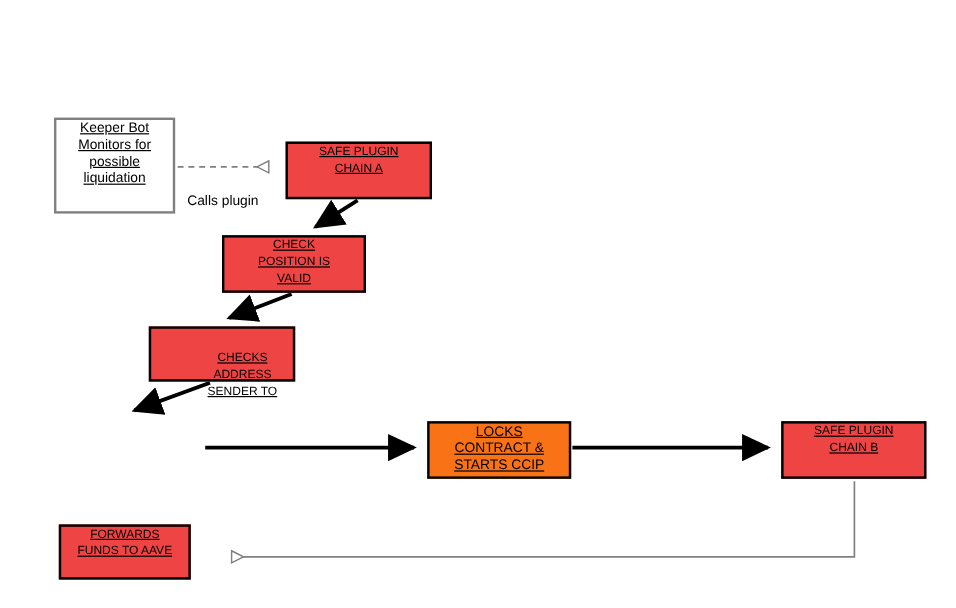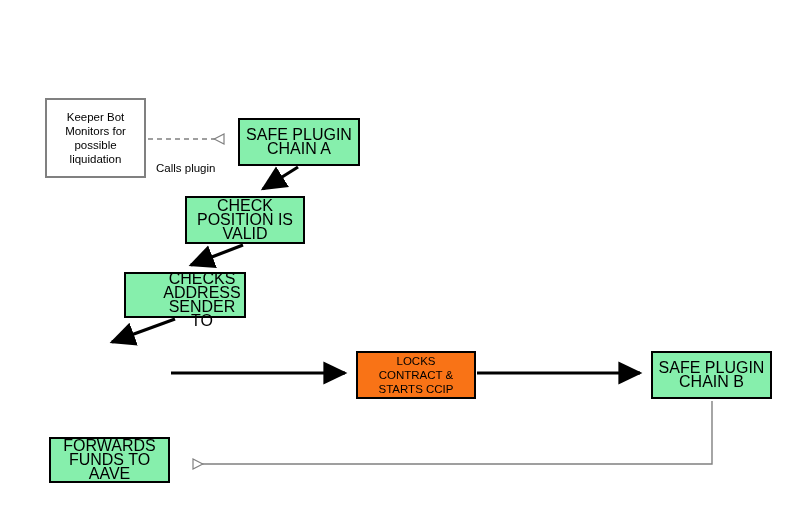--- a/index.html
+++ b/index.html
@@ -15,50 +15,51 @@
     position: relative;
     width: 797px;
     height: 507px;
     background: #ffffff;
     overflow: hidden;
   }
   .node {
     position: absolute;
     box-sizing: border-box;
     display: flex;
-    align-items: center;
+    align-items: flex-start;
     justify-content: center;
     text-align: center;
     line-height: 14px;
     color: #000000;
     z-index: 5;
+    text-decoration: underline;
   }
   .node .label {
     display: block;
     width: 100%;
     white-space: pre-line;
   }
   .node-green {
-    background: #86efac;
+    background: #ef4444;
     border: 2px solid #000000;
-    font-size: 16px;
+    font-size: 10px;
   }
   .node-blue {
     background: #f97316;
     border: 2px solid #000000;
     font-size: 11.5px;
   }
   .node-plain {
     background: #ffffff;
     border: 2px solid #808080;
     font-size: 11.5px;
   }
   .node-overflow .label {
     position: relative;
-    top: 5px;
+    top: 18px;
     margin-left: 34px;
   }
   svg.edges {
     position: absolute;
     left: 0;
     top: 0;
     width: 797px;
     height: 507px;
     z-index: 2;
     pointer-events: none;
@@ -147,20 +148,20 @@
     <span class="label">LOCKS
 CONTRACT &amp;
 STARTS CCIP</span>
   </div>
 
   <div class="node node-green" style="left:651px; top:351px; width:121px; height:48px;">
     <span class="label">SAFE PLUGIN
 CHAIN B</span>
   </div>
 
-  <div class="node node-green" style="left:49px; top:437px; width:121px; height:46px;">
+  <div class="node node-green" style="left:49px; top:437px; width:110px; height:46px;">
     <span class="label">FORWARDS
 FUNDS TO AAVE</span>
   </div>
 
   <div class="edge-label" style="left:155px; top:126px;">Calls plugin</div>
 
 </div>
 
 </body></html>

